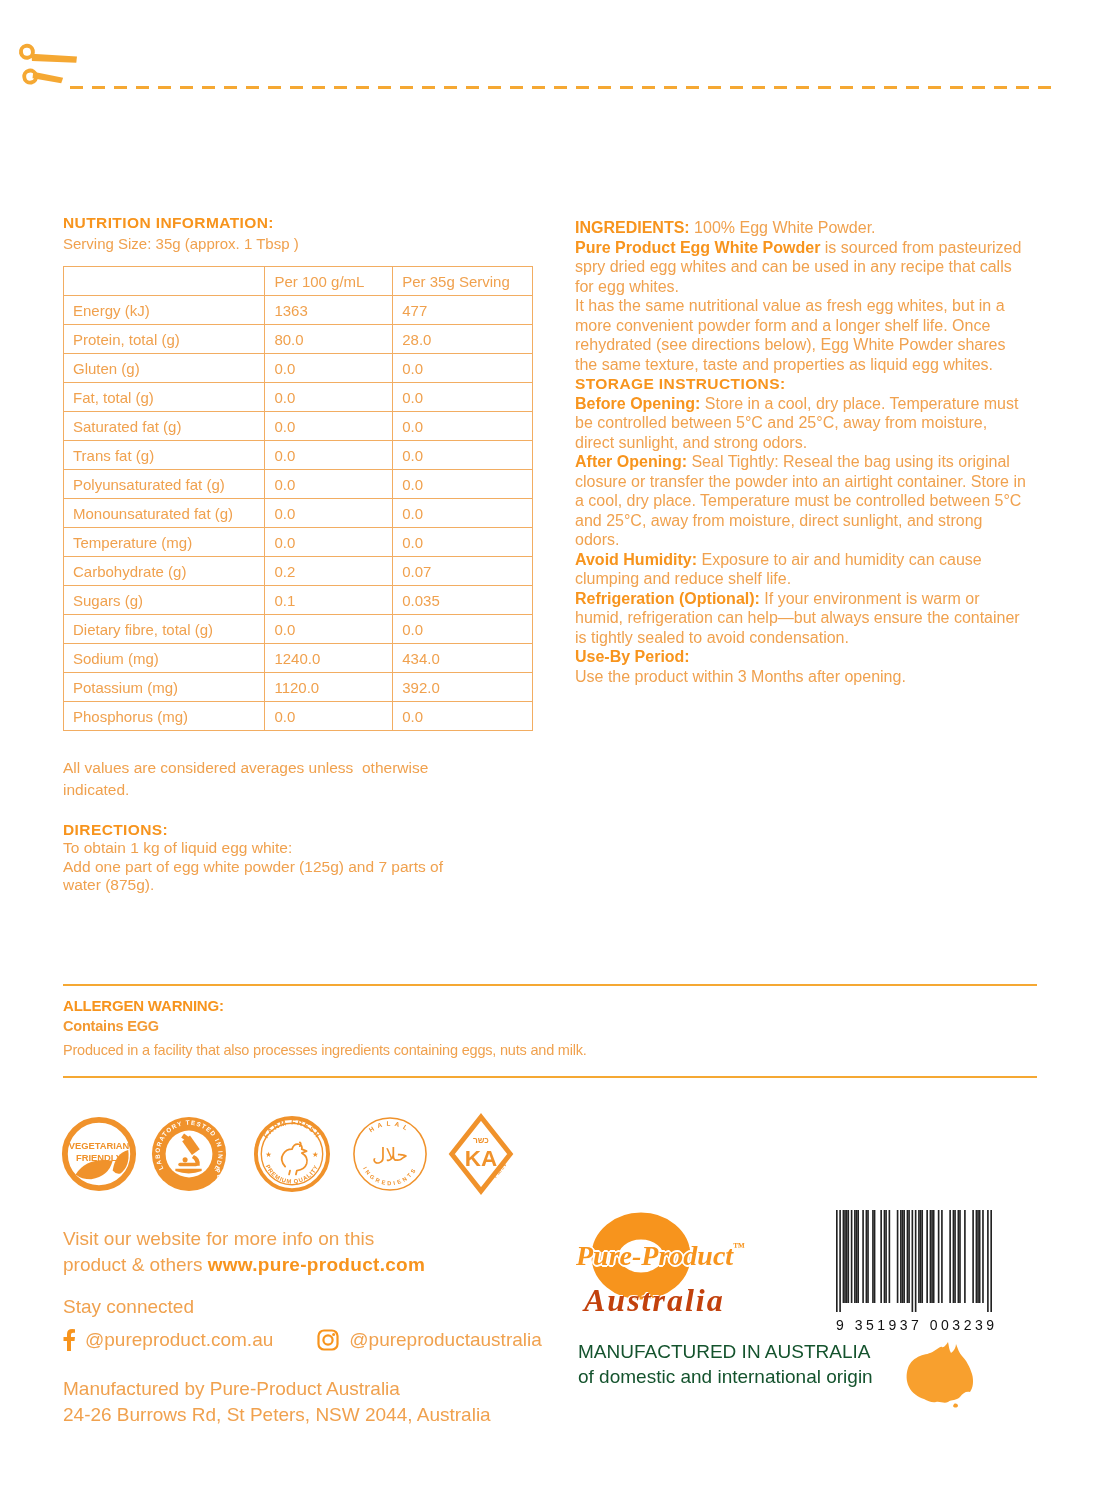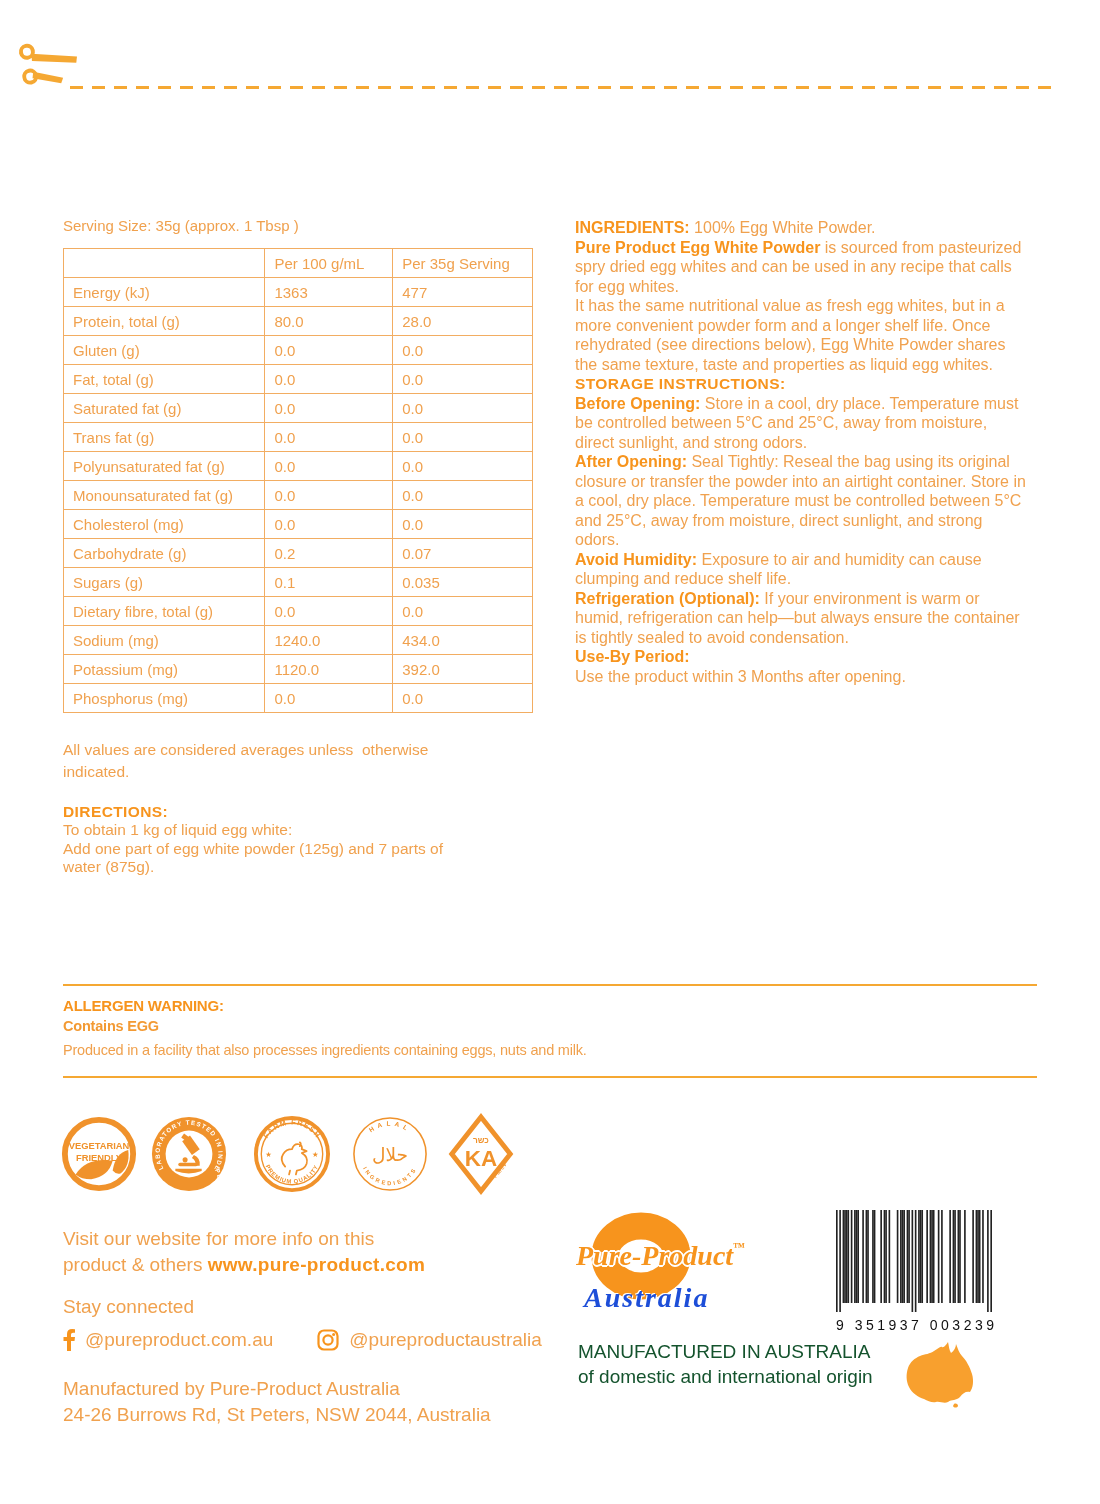--- a/index.html
+++ b/index.html
@@ -51,21 +51,21 @@
   .manu{margin-top:23px;}
 
   
   .logo-o{left:590px;top:1212px;}
   .logo-name{left:576px;top:1240px;font-family:"Liberation Serif","DejaVu Serif",serif;
     font-style:italic;font-weight:bold;font-size:28px;color:#F7941D;
     text-shadow:2px 0 0 #fff,-2px 0 0 #fff,0 2px 0 #fff,0 -2px 0 #fff,
                 1px 1px 0 #fff,-1px -1px 0 #fff,1px -1px 0 #fff,-1px 1px 0 #fff;}
   .logo-tm{font-size:12px;vertical-align:14px;font-style:normal;}
   .logo-sub{left:584px;top:1282px;font-family:"Liberation Serif","DejaVu Serif",serif;
-    font-style:italic;font-weight:bold;font-size:28px;letter-spacing:2px;color:#1d4ed8;
+    font-style:italic;font-weight:bold;font-size:32px;letter-spacing:2px;color:#c2410c;
     text-shadow:1px 1px 0 #fff,-1px -1px 0 #fff;}
   .barcode{left:836px;top:1210px;width:156px;text-align:center;}
   .bc-digits{font-size:14px;color:#111;letter-spacing:3.5px;margin-top:1px;white-space:nowrap;}
   .madein{left:578px;top:1340px;font-size:19px;line-height:24.5px;color:#14532d;}
   .ausmap{left:903px;top:1341px;}
 </style>
 </head>
 <body>
 
 <div class="page">
@@ -74,20 +74,21 @@
     <g fill="#F5A833" stroke="#F5A833">
       <circle cx="10" cy="11" r="6" fill="none" stroke-width="4"></circle>
       <circle cx="8" cy="36" r="6" fill="none" stroke-width="4"></circle>
       <path d="M14,14 L58,26 L56,32 L13,21 Z" stroke="none"></path>
       <path d="M12,32 L40,44 L37,49 L10,38 Z" stroke="none"></path>
     </g>
   </svg>
   <div class="abs cutline"></div>
 
   <div class="abs leftcol">
+    <div class="sec-title">NUTRITION INFORMATION:</div>
     <div class="serving body-txt">Serving Size: 35g (approx. 1 Tbsp )</div>
 
     <table class="nut">
       <tbody>
           <tr>
         <th class="c1"></th>
         <th class="c2">Per 100 g/mL</th>
         <th class="c3">Per 35g Serving</th>
       </tr>
       <tr>
@@ -124,21 +125,21 @@
             <td>Polyunsaturated fat (g)</td>
             <td>0.0</td>
             <td>0.0</td>
           </tr>
       <tr>
             <td>Monounsaturated fat (g)</td>
             <td>0.0</td>
             <td>0.0</td>
           </tr>
       <tr>
-            <td>Cholesterol (mg)</td>
+            <td>Temperature (mg)</td>
             <td>0.0</td>
             <td>0.0</td>
           </tr>
       <tr>
             <td>Carbohydrate (g)</td>
             <td>0.2</td>
             <td>0.07</td>
           </tr>
       <tr>
             <td>Sugars (g)</td>

